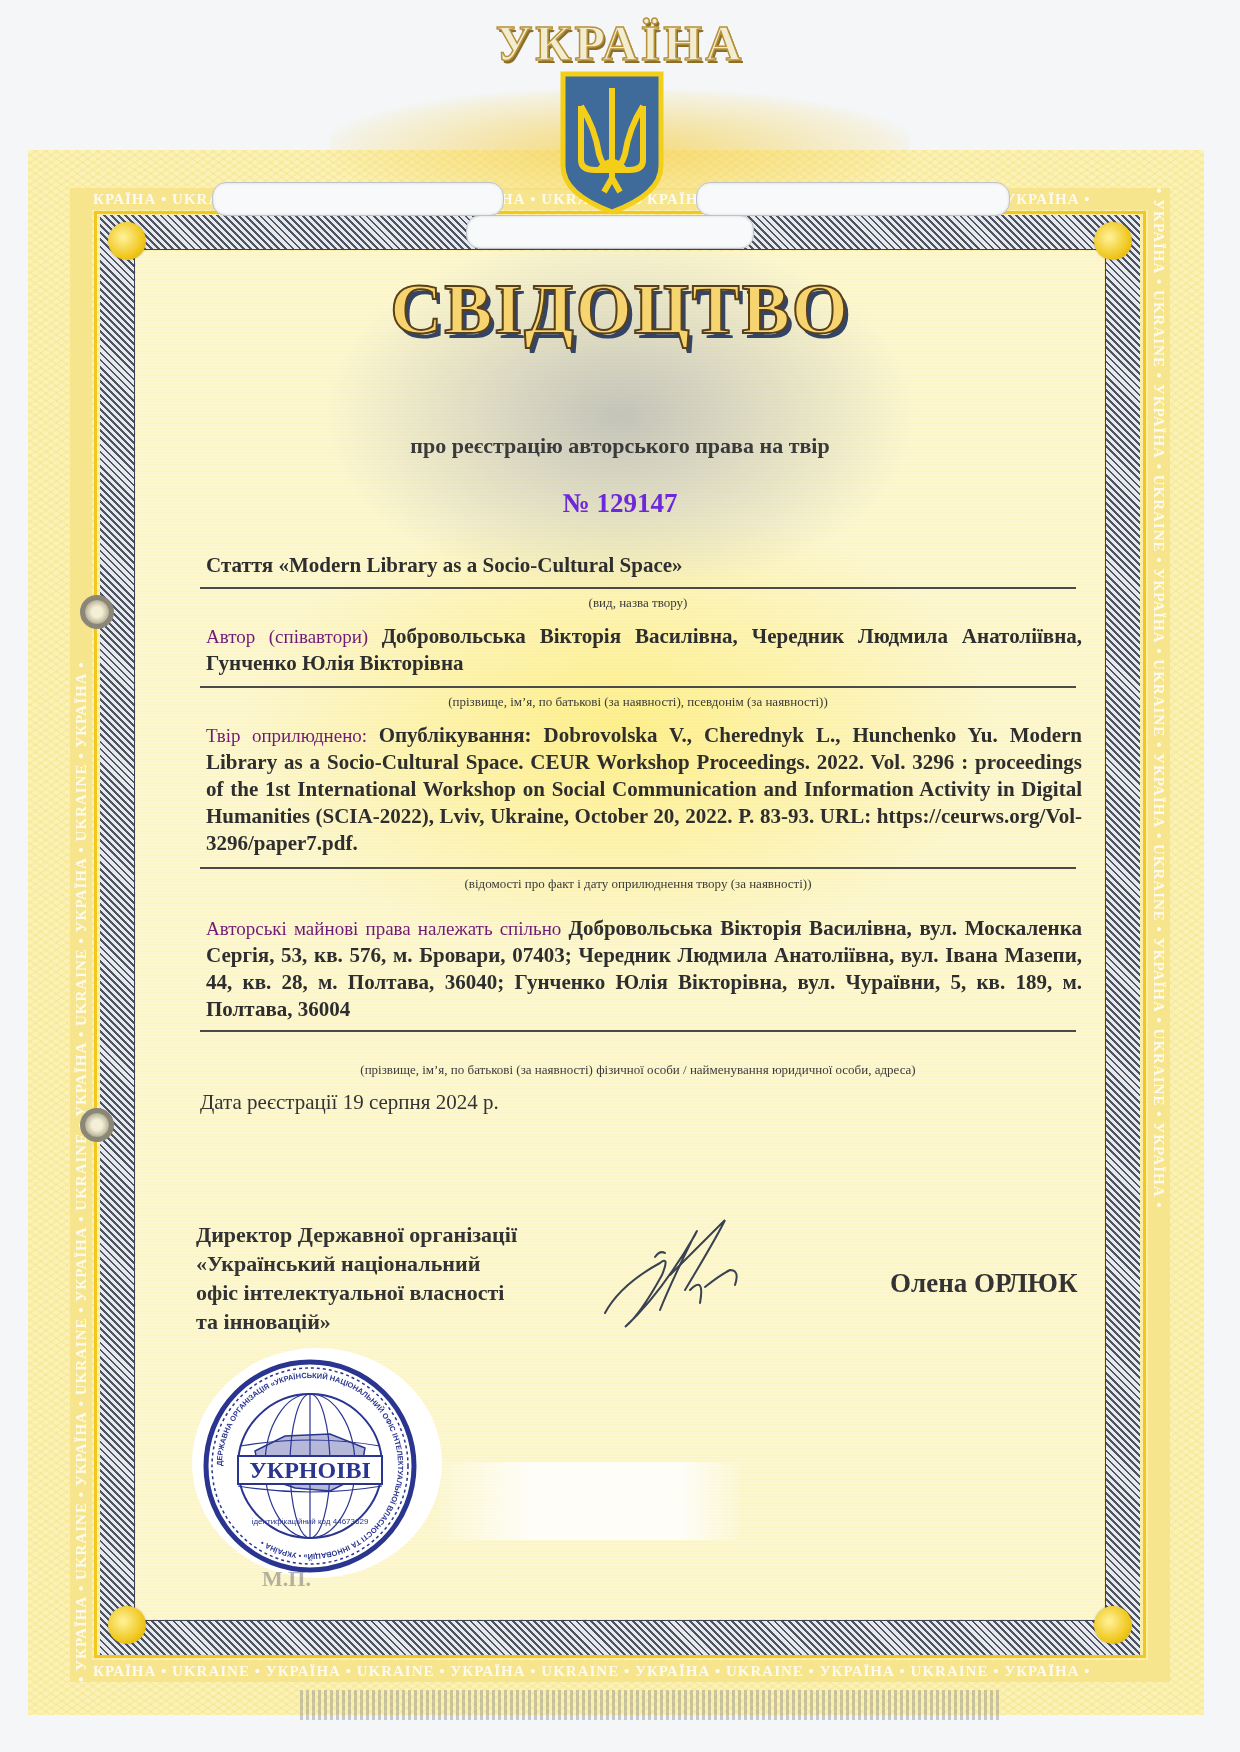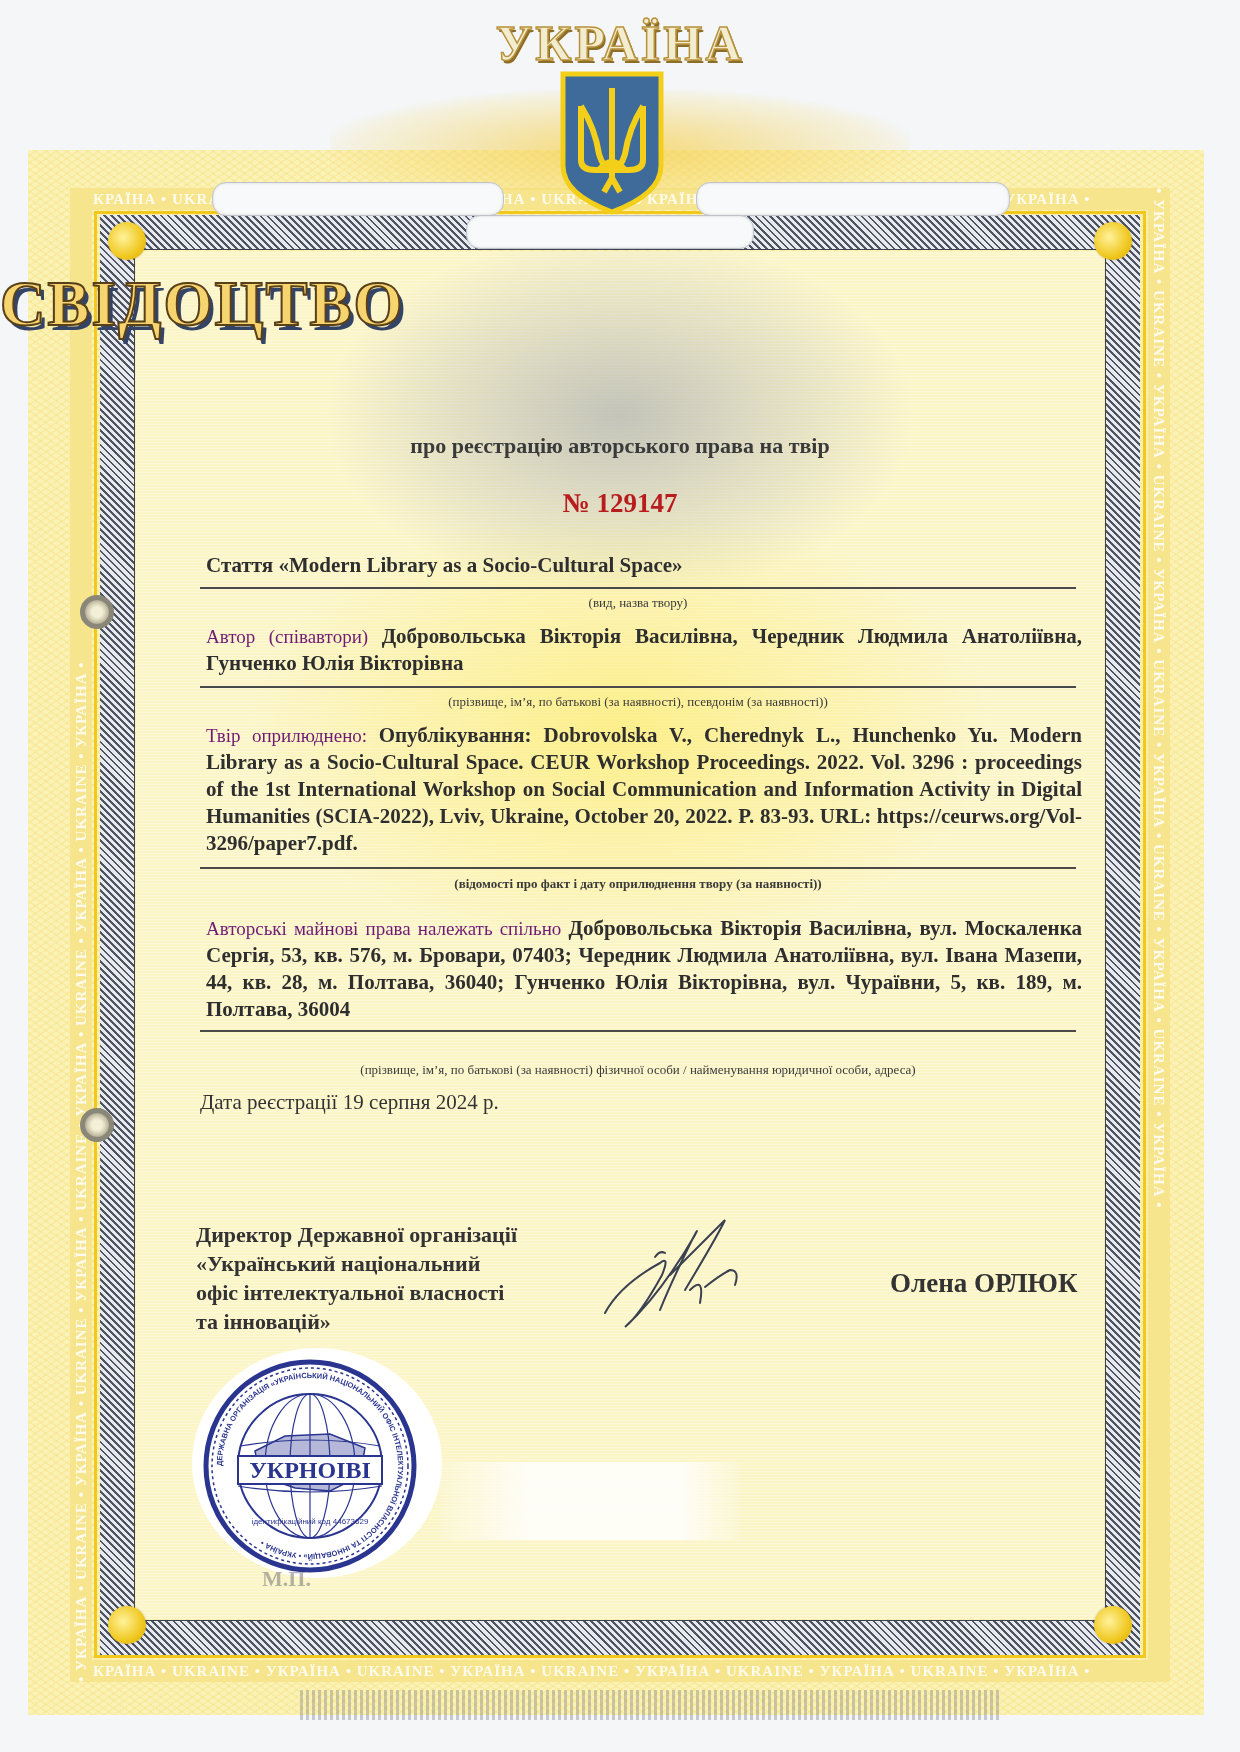--- a/index.html
+++ b/index.html
@@ -71,32 +71,32 @@
   }
   .coat {
     position:absolute; left:559px; top:70px; width:106px; height:146px;
   }
   .plate {
     position:absolute; height:32px; background:#f7f9fb;
     border:1px solid #bfc3c9; border-radius:14px 14px 14px 14px;
     box-shadow:inset 0 0 3px rgba(0,0,0,0.15);
   }
   .cert-title {
-    position:absolute; left:0; right:0; top:268px; text-align:left;
-    font-size:63px; font-weight:bold; letter-spacing:2px;
+    position:absolute; left:0; right:0; top:268px; text-align:center;
+    font-size:72px; font-weight:bold; letter-spacing:2px;
     color:#f6d470; -webkit-text-stroke:2px #5a4018;
     text-shadow:4px 5px 0 #334466;
   }
   .subtitle {
     position:absolute; left:0; right:0; top:433px; text-align:center;
     font-size:22px; font-weight:bold; color:#3a3a3a;
   }
   .number {
     position:absolute; left:0; right:0; top:488px; text-align:center;
-    font-size:27px; font-weight:bold; color:#b91c1c;
+    font-size:27px; font-weight:bold; color:#6d28d9;
   }
   .field { position:absolute; left:200px; width:876px; }
   .field-text {
     font-size:21px; line-height:27px; text-align:justify;
     font-family:"Liberation Sans Narrow","Liberation Serif", serif;
     margin-left:6px;
   }
   .field-text .lbl { font-weight:normal; font-size:19px; color:#701a75; }
   .field-text .val { font-weight:bold; color:#2e2e2e; }
   .rule { position:absolute; left:200px; width:876px; height:1.5px; background:#4a4a4a; }
@@ -189,21 +189,21 @@
 <div class="field field-text" style="top:623px;">
   <span class="lbl">Автор (співавтори) </span><span class="val">Добровольська Вікторія Василівна, Чередник Людмила Анатоліївна, Гунченко Юлія Вікторівна</span>
 </div>
 <div class="rule" style="top:686px;"></div>
 <div class="caption" style="top:694px;">(прізвище, ім’я, по батькові (за наявності), псевдонім (за наявності))</div>
 
 <div class="field field-text" style="top:722px;">
   <span class="lbl">Твір оприлюднено: </span><span class="val">Опублікування: Dobrovolska V., Cherednyk L., Hunchenko Yu. Modern Library as a Socio-Cultural Space. CEUR Workshop Proceedings. 2022. Vol. 3296 : proceedings of the 1st International Workshop on Social Communication and Information Activity in Digital Humanities (SCIA-2022), Lviv, Ukraine, October 20, 2022. P. 83-93. URL: https://ceurws.org/Vol-3296/paper7.pdf.</span>
 </div>
 <div class="rule" style="top:867px;"></div>
-<div class="caption" style="top:876px;font-weight:bold;">(відомості про факт і дату оприлюднення  твору (за наявності))</div>
+<div class="caption" style="top:876px;">(відомості про факт і дату оприлюднення  твору (за наявності))</div>
 
 <div class="field field-text" style="top:915px;">
   <span class="lbl">Авторські майнові права належать спільно </span><span class="val">Добровольська Вікторія Василівна, вул. Москаленка Сергія, 53, кв. 576, м. Бровари, 07403; Чередник Людмила Анатоліївна, вул. Івана Мазепи, 44, кв. 28, м. Полтава, 36040; Гунченко Юлія Вікторівна, вул. Чураївни, 5, кв. 189, м. Полтава, 36004</span>
 </div>
 <div class="rule" style="top:1030px;"></div>
 <div class="caption" style="top:1062px;">(прізвище, ім’я, по батькові (за наявності) фізичної особи / найменування юридичної особи, адреса)</div>
 
 <div class="date-line">Дата реєстрації 19 серпня 2024 р.</div>
 
 <div class="director">

